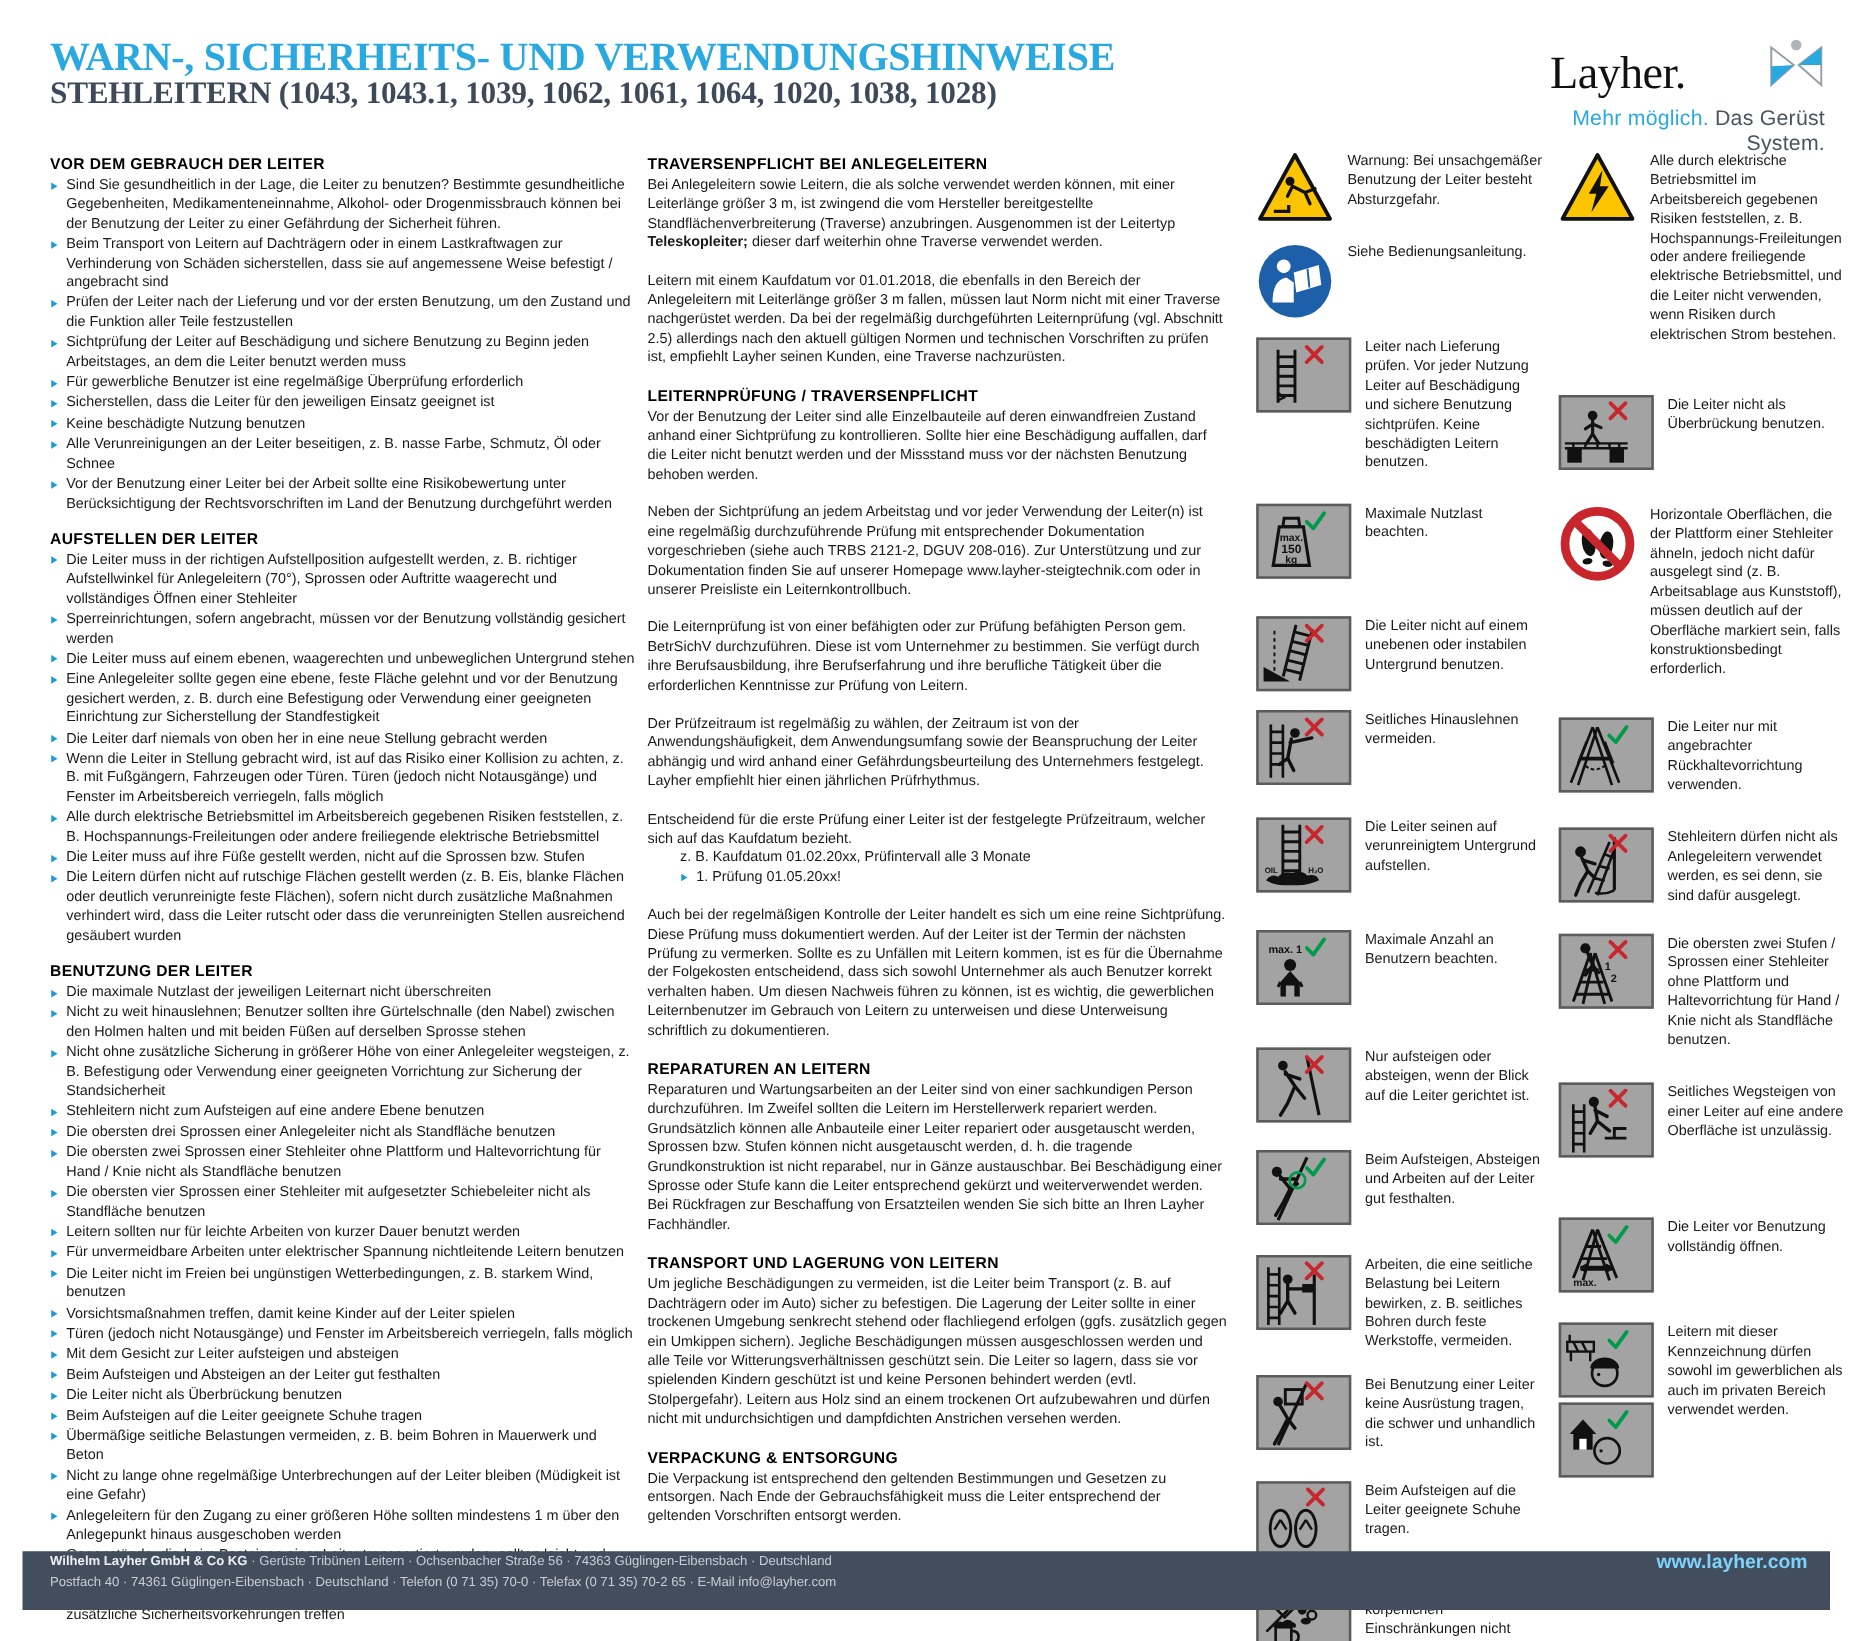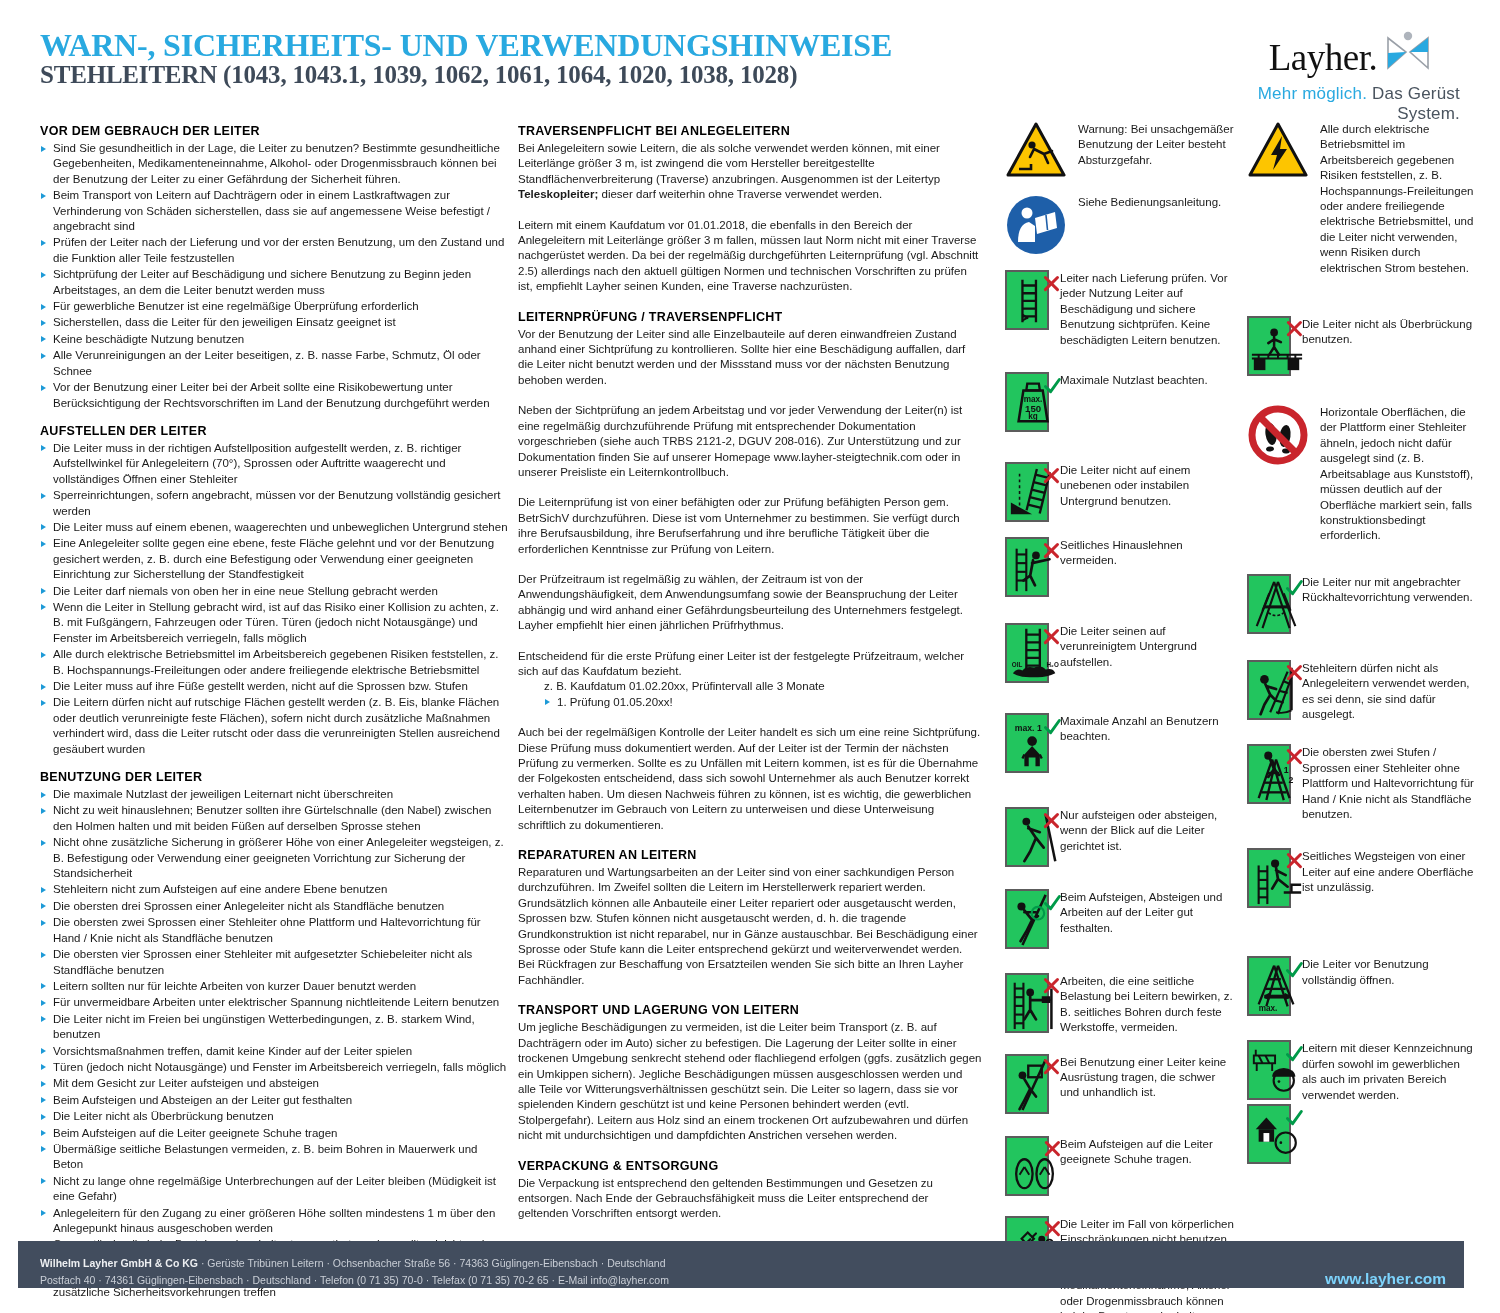--- a/index.html
+++ b/index.html
@@ -19,21 +19,21 @@
     font-family: "Liberation Serif", serif;
     font-size: 32px; font-weight: 700; letter-spacing: -0.2px;
     color: #29A9E0; line-height: 30px;
   }
   .hdr h2 {
     font-family: "Liberation Serif", serif;
     font-size: 25px; font-weight: 700; letter-spacing: -0.2px;
     color: #3E4A59; line-height: 30px;
   }
   .logo { position: absolute; right: 40px; top: 30px; width: 220px; text-align: right; }
-  .logo-row { display: flex; align-items: flex-end; justify-content: center; gap: 8px; }
+  .logo-row { display: flex; align-items: flex-end; justify-content: space-between; gap: 8px; }
   .logo-word {
     font-family: "Liberation Serif", serif;
     font-size: 37px; color: #111; line-height: 36px; letter-spacing: -0.5px;
   }
   .logo-tag { margin-top: 8px; font-size: 17px; letter-spacing: 0.2px; }
   .logo-tag .acc { color: #29A9E0; }
   .logo-tag .rest { color: #4A545F; }
   
   .col { position: absolute; top: 124px; }
   .col-left { left: 40px; width: 468px; }
@@ -68,32 +68,32 @@
     border-left: 5px solid #1D9AD7;
     border-top: 3.5px solid transparent;
     border-bottom: 3.5px solid transparent;
   }
   
   .pcol { position: absolute; top: 121px; }
   .pcol-1 { left: 1005px; width: 232px; }
   .pcol-2 { left: 1247px; width: 228px; }
   .prow { display: flex; gap: 11px; margin-bottom: 15px; align-items: flex-start; }
   .pbox {
-    flex: none; width: 44px; height: 60px;
-    border: 2px solid #5c5c5c; background: #22c55e;
+    flex: none; width: 76px; height: 60px;
+    border: 2px solid #5c5c5c; background: #a3a3a3;
   }
   .pfree { flex: none; width: 62px; height: 58px; }
   .pcap { font-size: 11.5px; line-height: 15.4px; padding-top: 1px; }
   .pstack { display: flex; flex-direction: column; gap: 4px; flex: none; }
   
   .footer {
     position: absolute; left: 18px; top: 1241px;
     width: 1446px; height: 47px;
     background: #424D5E; color: #C9CED6;
-    display: flex; align-items: flex-end;
+    display: flex; align-items: flex-start;
   }
   .f-lines { padding-left: 22px; font-size: 10.5px; line-height: 16.5px; flex: 1; }
   .f-bold { font-weight: 700; color: #EDEFF2; }
   .f-site { padding-right: 18px; font-size: 15.5px; font-weight: 700; color: #7dd3fc; }
   svg text { font-family: "Liberation Sans", sans-serif; }
 </style>
 </head>
 <body>
 
 <svg width="0" height="0" style="position:absolute" aria-hidden="true">

